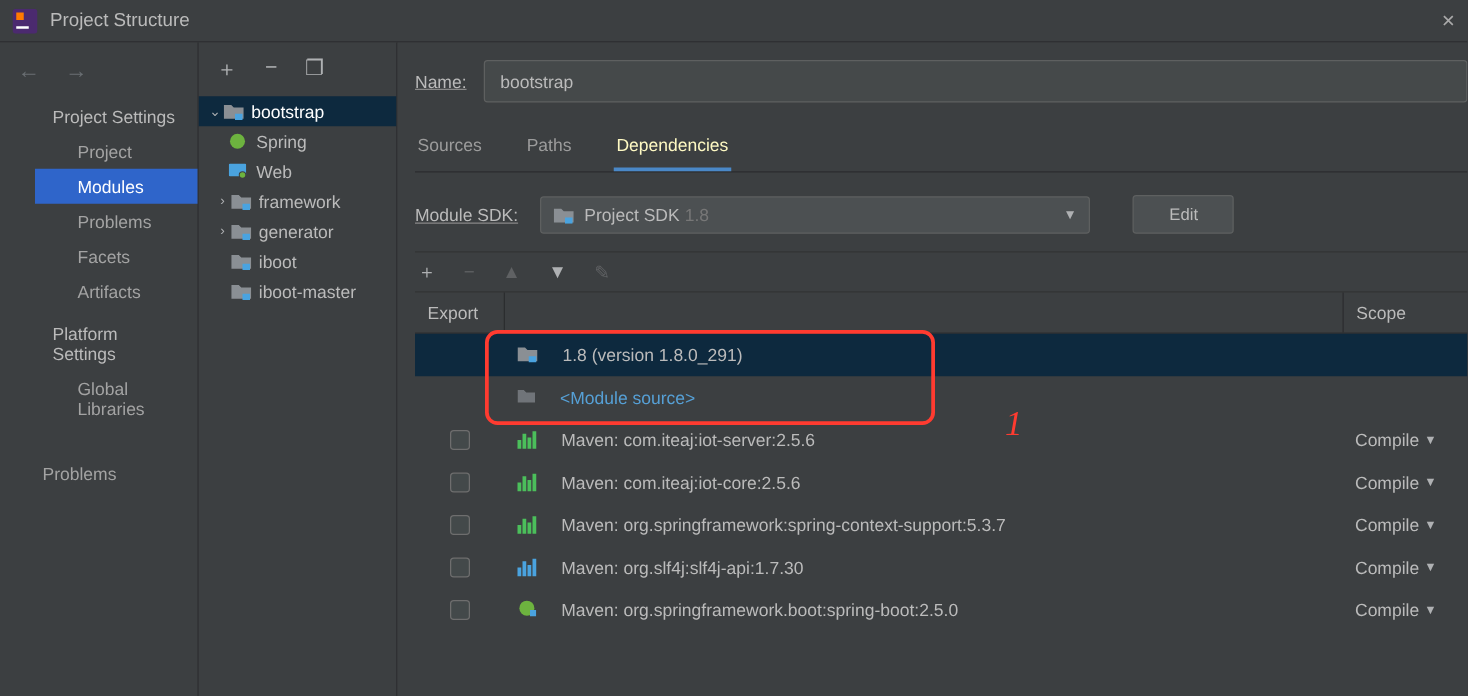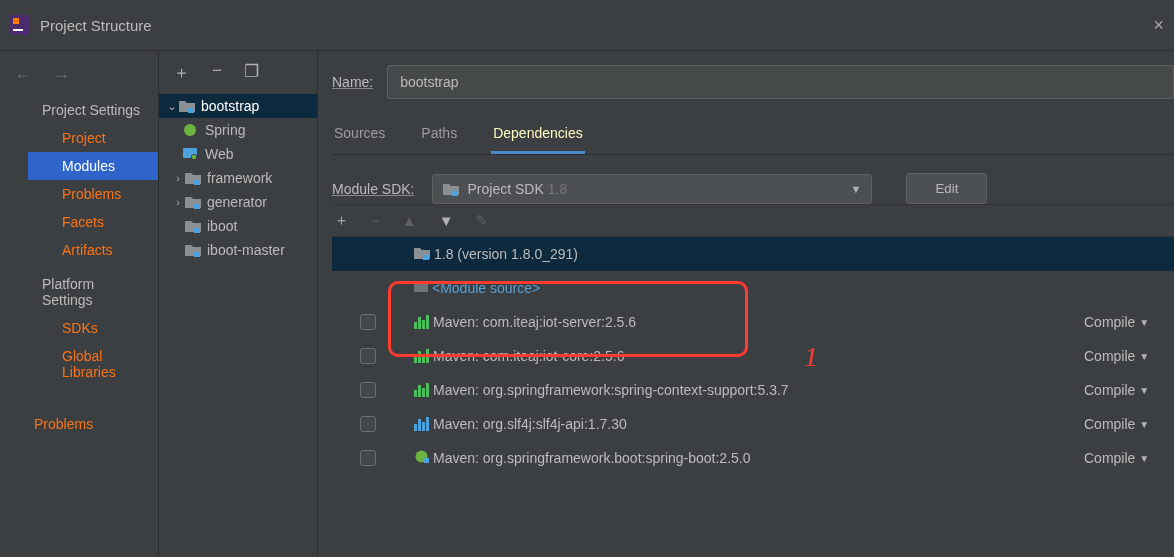--- a/index.html
+++ b/index.html
@@ -9,21 +9,21 @@
     color: #bbbbbb;
     font-size: 14px;
     width: 1174px;
     height: 557px;
     overflow: hidden;
     position: relative;
   }
   .titlebar {
     display: flex;
     align-items: center;
-    height: 51px;
+    height: 34px;
     padding: 0 10px;
     background: #3c3f41;
     border-bottom: 1px solid #2b2d2f;
   }
   .titlebar .app-icon {
     width: 20px; height: 20px;
     margin-right: 10px;
     display: inline-flex;
   }
   .titlebar .title { font-size: 15px; color: #bbbbbb; }
@@ -54,21 +54,21 @@
   }
   .settings-group { margin-bottom: 6px; margin-left: 28px; }
   .group-header {
     padding: 6px 14px 6px 14px;
     color: #bbbbbb;
     font-size: 14px;
   }
   .nav-item {
     padding: 6px 14px 6px 34px;
     cursor: pointer;
-    color: #f97316;
+    color: #a3a3a3;
   }
   .nav-item.active {
     background: #2f65ca;
     color: #ffffff;
   }
 
   .tree {
     width: 159px;
     background: #3c3f41;
     border-right: 1px solid #2b2d2f;
@@ -145,20 +145,21 @@
   }
   .tab.active {
     color: #fef9c3;
     border-bottom: 3px solid #4a88c7;
   }
 
   .row-sdk {
     display: flex;
     align-items: center;
     gap: 18px;
+    margin-bottom: 14px;
   }
   .row-sdk .sdk-label { text-decoration: underline; text-decoration-color: #888; }
   .dropdown {
     display: flex;
     align-items: center;
     background: #4c5052;
     border: 1px solid #5e6060;
     border-radius: 3px;
     padding: 6px 10px;
     width: 440px;
@@ -217,21 +218,21 @@
   .dep-row .col-export {
     width: 72px;
     display: flex;
     justify-content: center;
     align-items: center;
   }
   .dep-row .col-name {
     flex: 1;
     display: flex;
     align-items: center;
-    gap: 4px;
+    gap: 20px;
     padding-left: 10px;
     color: #bbbbbb;
   }
   .dep-row .col-scope {
     width: 100px;
     padding: 0 10px;
     color: #bbbbbb;
     display: flex;
     align-items: center;
     gap: 4px;
@@ -294,21 +295,20 @@
     <div class="settings-group">
       <div class="group-header">Project Settings</div>
       <div class="nav-item">Project</div>
       <div class="nav-item active">Modules</div>
       <div class="nav-item">Problems</div>
       <div class="nav-item">Facets</div>
       <div class="nav-item">Artifacts</div>
     </div>
     <div class="settings-group">
       <div class="group-header">Platform Settings</div>
-      <div class="nav-item">SDKs</div>
       <div class="nav-item">Global Libraries</div>
     </div>
     <div style="height:18px"></div>
     <div class="nav-item" style="padding-left:34px">Problems</div>
   </div>
 
   <div class="tree">
     <div class="tree-toolbar">
       <span>＋</span>
       <span>−</span>
@@ -414,20 +414,25 @@
 
     <div class="dep-toolbar">
       <span>＋</span>
       <span class="disabled">−</span>
       <span class="disabled">▲</span>
       <span>▼</span>
       <span class="disabled">✎</span>
     </div>
 
     <div class="dep-table">
+      <div class="dep-header">
+        <div class="col-export">Export</div>
+        <div class="col-name"></div>
+        <div class="col-scope">Scope</div>
+      </div>
 
       <div class="dep-row selected">
         <div class="col-export"></div>
         <div class="col-name">
           <span><svg class="folder-icon-svg" viewBox="0 0 16 14">
                 <path d="M0 2h6l2 2h8v9H0z" fill="#8a8f94"></path>
                 <rect x="9" y="9" width="6" height="5" fill="#4aa3df"></rect>
               </svg></span>
           <span>1.8 (version 1.8.0_291)</span>
         </div>

